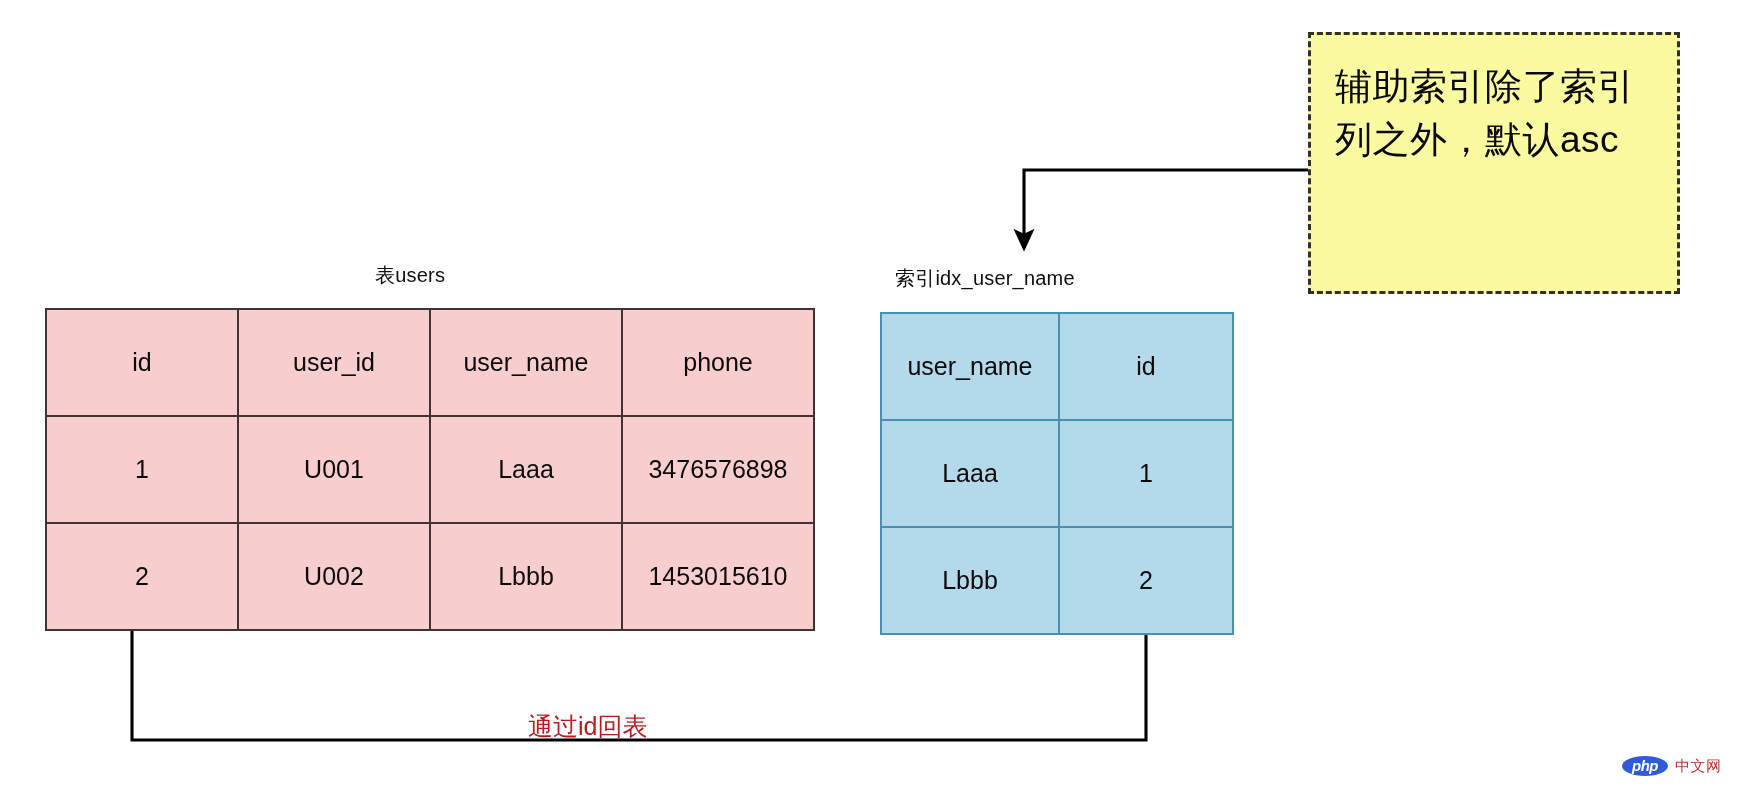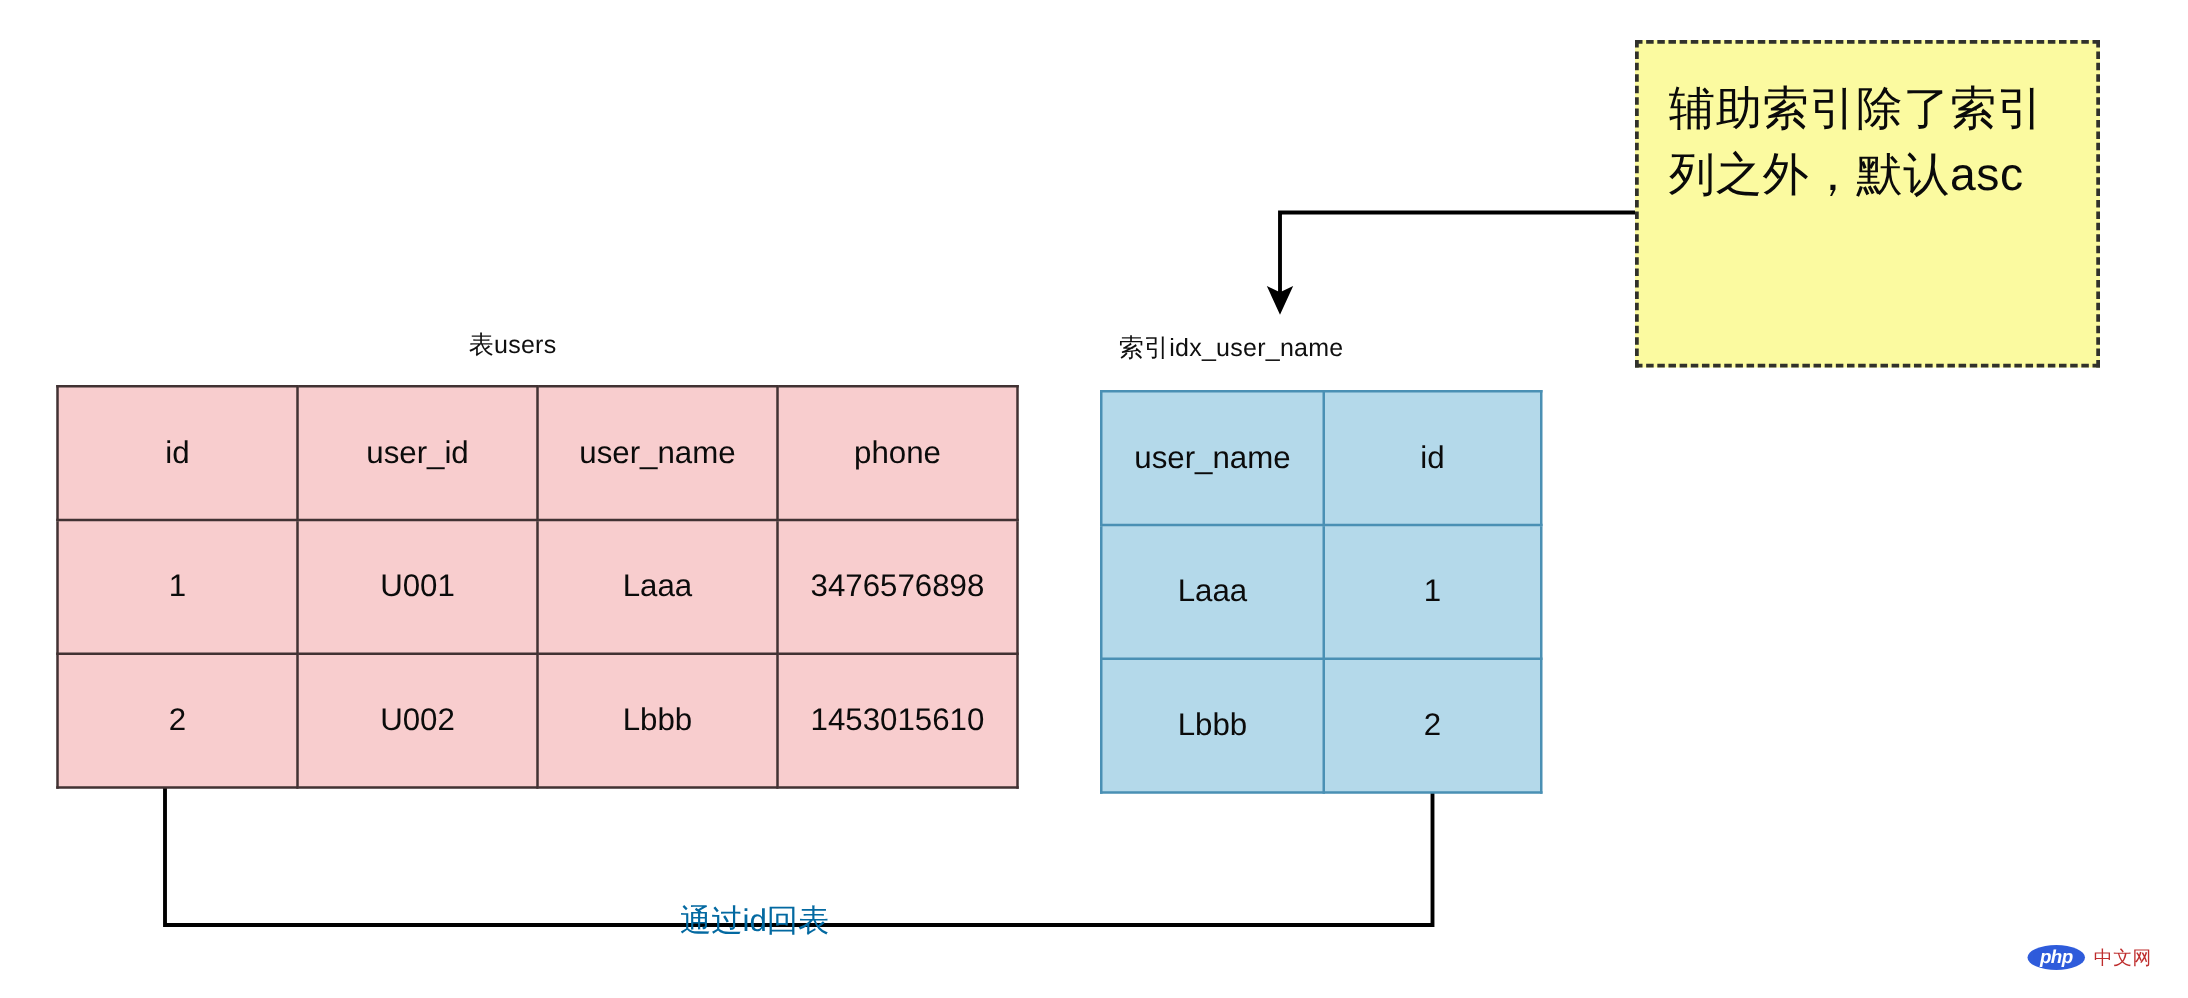--- a/index.html
+++ b/index.html
@@ -101,26 +101,25 @@
     position: absolute;
     left: 0; top: 0;
     width: 1750px;
     height: 798px;
     pointer-events: none;
   }
 
   
   #reback-label {
     position: absolute;
-    left: 544px;
+    left: 528px;
     top: 710px;
     font-size: 25px;
-    color: #0369a1;
+    color: #b91c1c;
     white-space: nowrap;
-    margin-top: 10px;
   }
 
   
   #watermark {
     position: absolute;
     left: 1622px;
     top: 756px;
     display: flex;
     align-items: center;
     gap: 7px;

